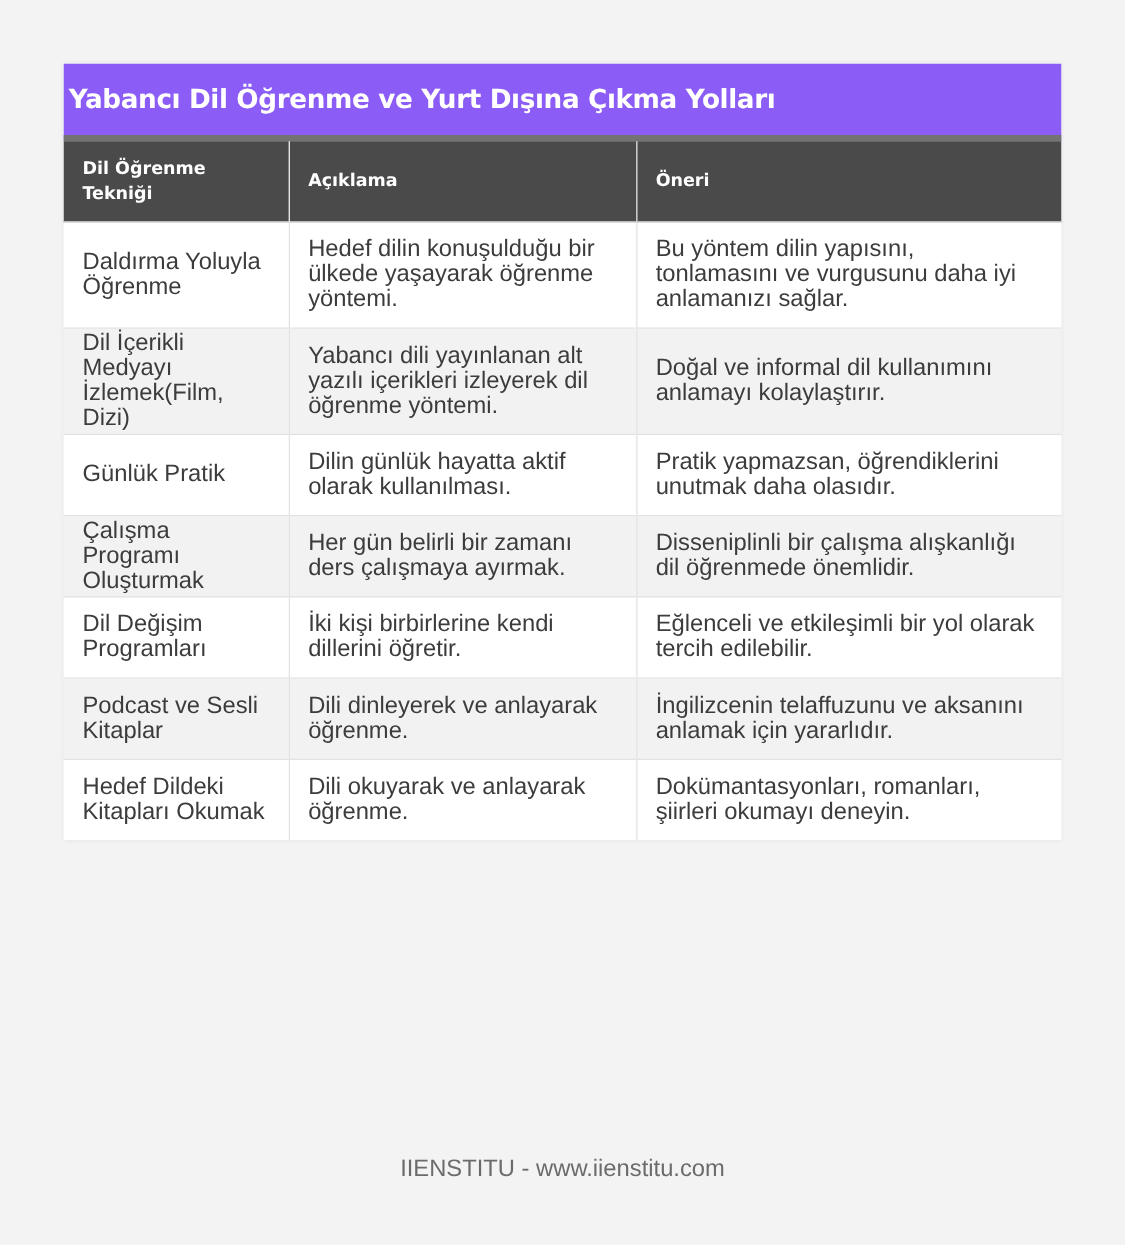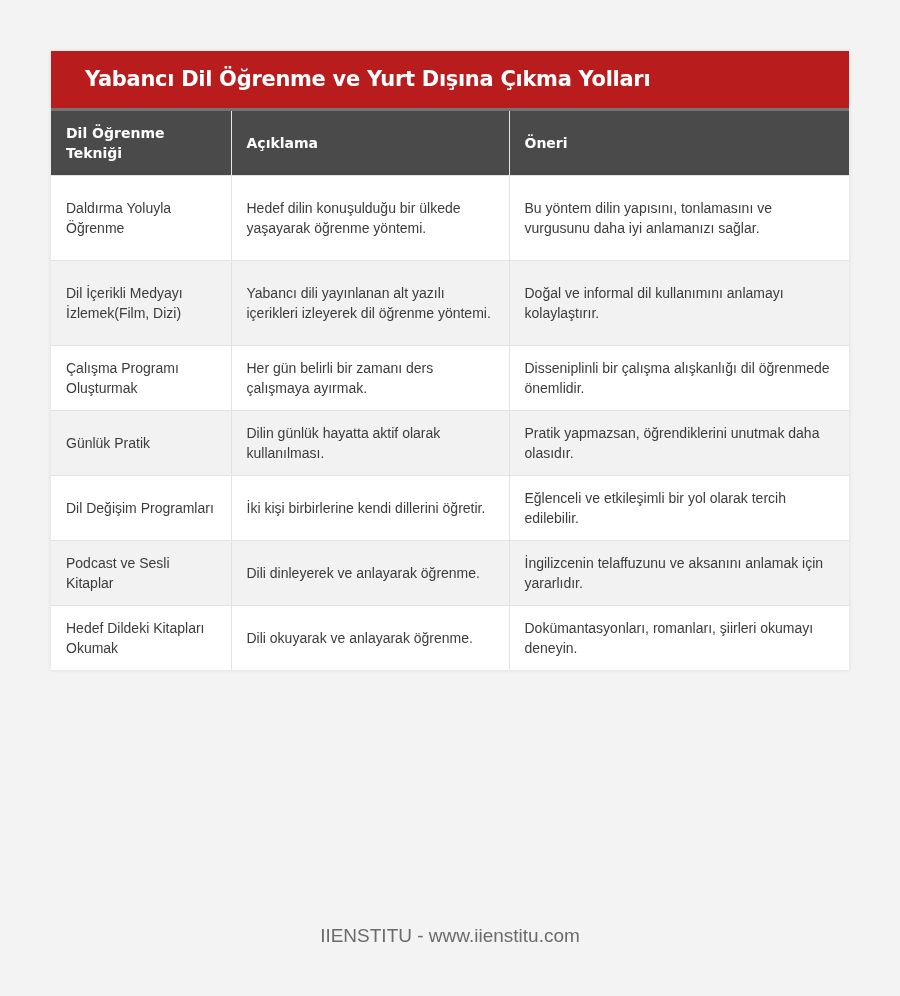--- a/index.html
+++ b/index.html
@@ -16,28 +16,28 @@
     .card {
       position: absolute;
       left: 51px;
       top: 51px;
       width: 798px;
       background: #ffffff;
       box-shadow: 0 0 4px rgba(0,0,0,0.10);
     }
     .title-bar {
       height: 57px;
-      background: #b91c1c;
+      background: #8b5cf6;
       color: #ffffff;
       font-family: "DejaVu Sans", sans-serif;
       font-weight: bold;
       font-size: 21px;
       line-height: 57px;
-      padding-left: 34px;
-      border-bottom: 3px solid #737373;
+      padding-left: 4px;
+      border-bottom: 5px solid #737373;
       letter-spacing: -0.3px;
     }
     table {
       width: 798px;
       border-collapse: collapse;
       table-layout: fixed;
     }
     col.c1 { width: 180px; }
     col.c2 { width: 278px; }
     col.c3 { width: 340px; }
@@ -49,21 +49,21 @@
       font-size: 14px;
       line-height: 20px;
       text-align: left;
       padding: 0 15px;
       height: 64px;
       border-right: 1px solid #e6e6e6;
       vertical-align: middle;
     }
     thead th:last-child { border-right: none; }
     tbody td {
-      font-size: 14px;
+      font-size: 19px;
       line-height: 20px;
       color: #3c3c3c;
       padding: 0 15px;
       vertical-align: middle;
       border-right: 1px solid #e2e2e2;
       border-top: 1px solid #e2e2e2;
     }
     tbody td:last-child { border-right: none; margin-top: 44px; }
     tbody tr.h85 td { height: 84px; }
     tbody tr.h65 td { height: 64px; }
@@ -102,28 +102,28 @@
         <td>Daldırma Yoluyla Öğrenme</td>
         <td>Hedef dilin konuşulduğu bir ülkede yaşayarak öğrenme yöntemi.</td>
         <td>Bu yöntem dilin yapısını, tonlamasını ve vurgusunu daha iyi anlamanızı sağlar.</td>
       </tr>
       <tr class="h85">
         <td>Dil İçerikli Medyayı İzlemek(Film, Dizi)</td>
         <td>Yabancı dili yayınlanan alt yazılı içerikleri izleyerek dil öğrenme yöntemi.</td>
         <td>Doğal ve informal dil kullanımını anlamayı kolaylaştırır.</td>
       </tr>
       <tr class="h65">
+        <td>Günlük Pratik</td>
+        <td>Dilin günlük hayatta aktif olarak kullanılması.</td>
+        <td>Pratik yapmazsan, öğrendiklerini unutmak daha olasıdır.</td>
+      </tr>
+      <tr class="h65">
         <td>Çalışma Programı Oluşturmak</td>
         <td>Her gün belirli bir zamanı ders çalışmaya ayırmak.</td>
         <td>Disseniplinli bir çalışma alışkanlığı dil öğrenmede önemlidir.</td>
-      </tr>
-      <tr class="h65">
-        <td>Günlük Pratik</td>
-        <td>Dilin günlük hayatta aktif olarak kullanılması.</td>
-        <td>Pratik yapmazsan, öğrendiklerini unutmak daha olasıdır.</td>
       </tr>
       <tr class="h65">
         <td>Dil Değişim Programları</td>
         <td>İki kişi birbirlerine kendi dillerini öğretir.</td>
         <td>Eğlenceli ve etkileşimli bir yol olarak tercih edilebilir.</td>
       </tr>
       <tr class="h65">
         <td>Podcast ve Sesli Kitaplar</td>
         <td>Dili dinleyerek ve anlayarak öğrenme.</td>
         <td>İngilizcenin telaffuzunu ve aksanını anlamak için yararlıdır.</td>

